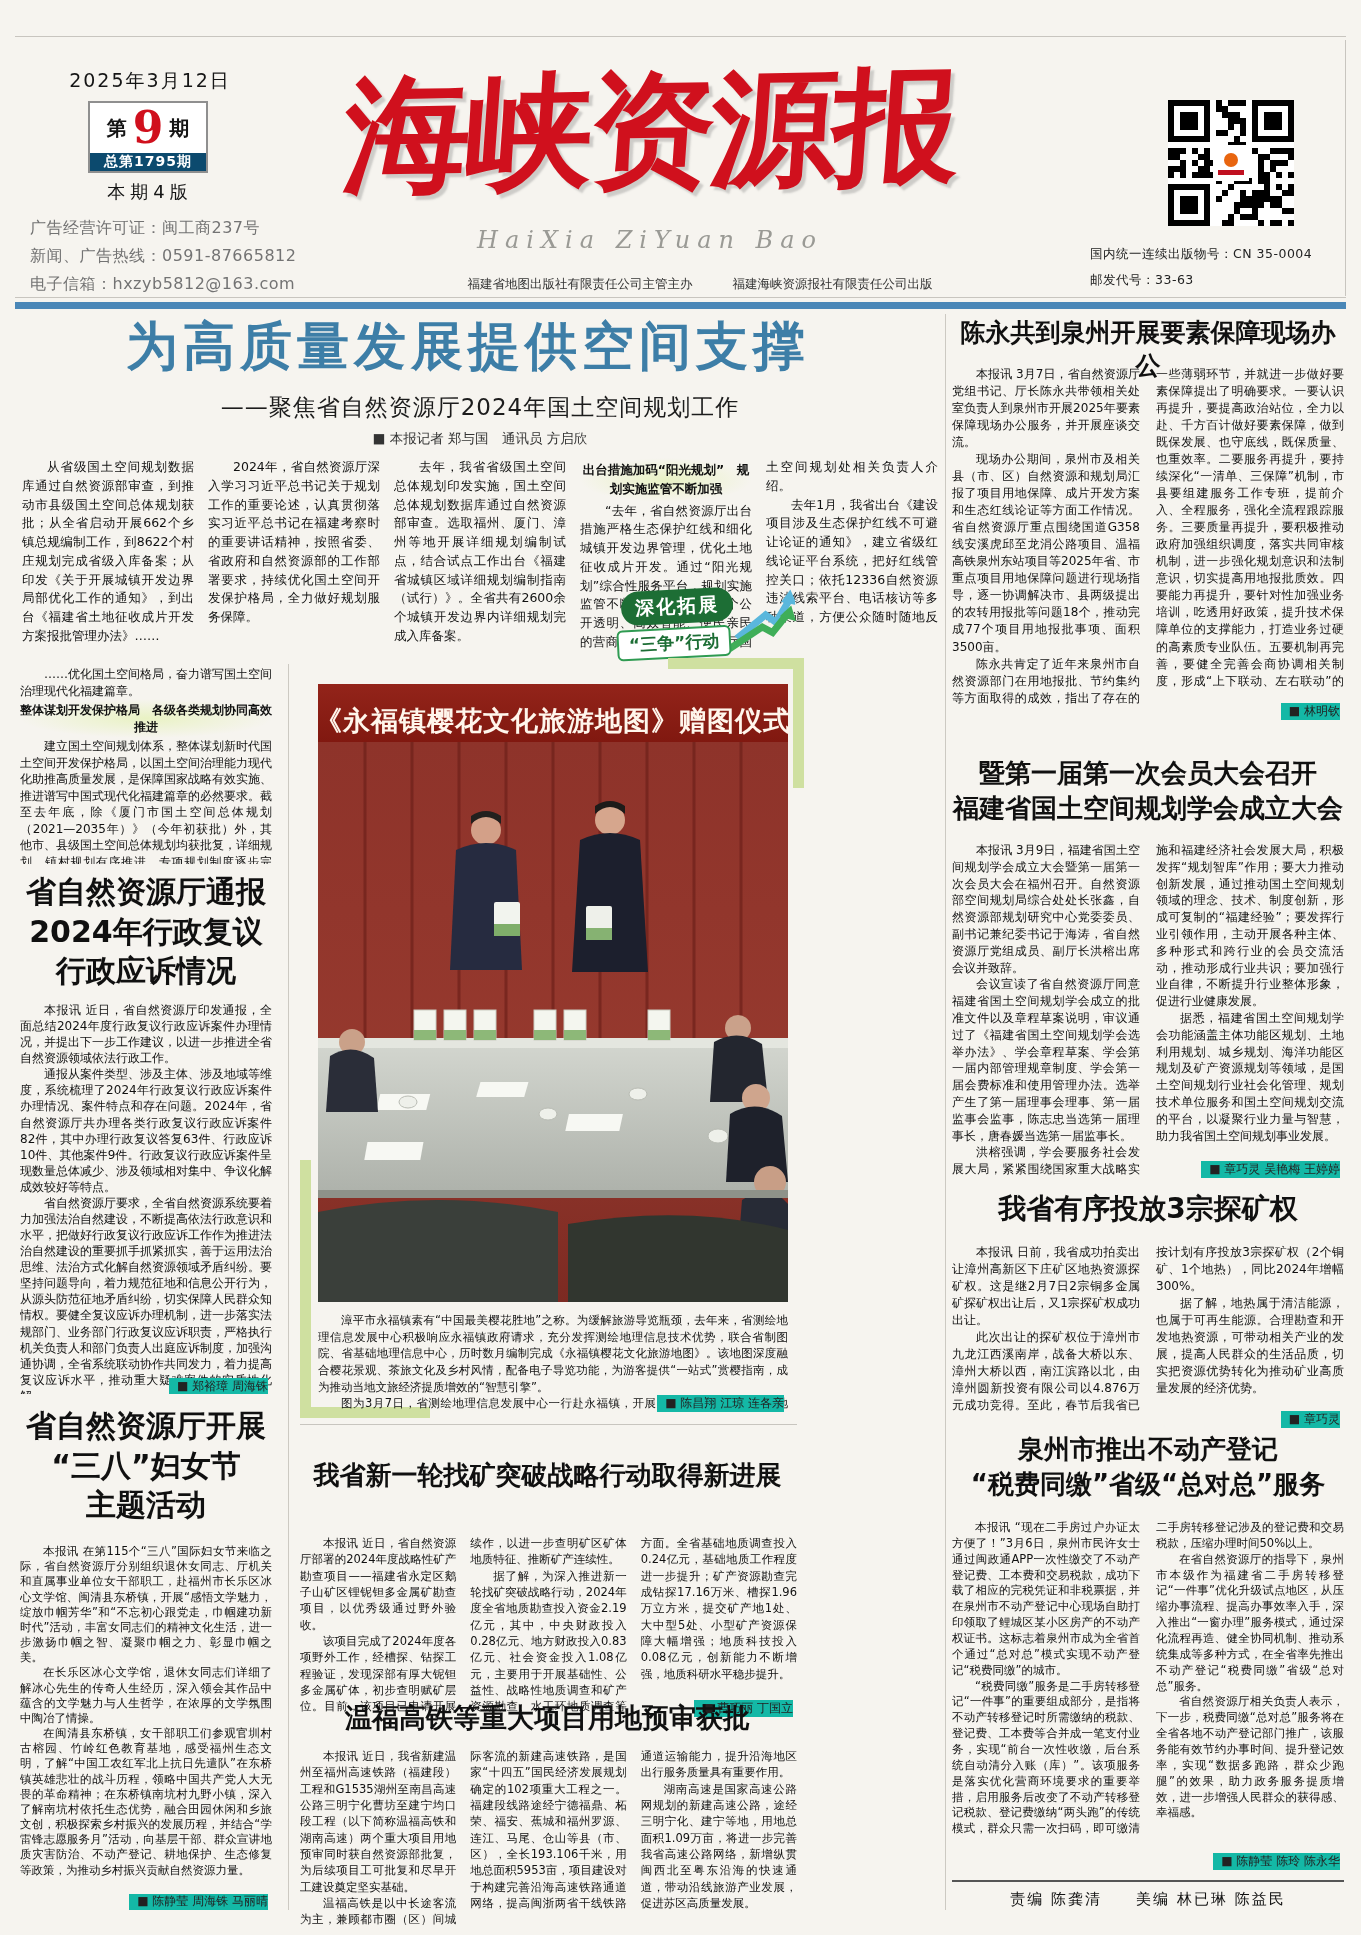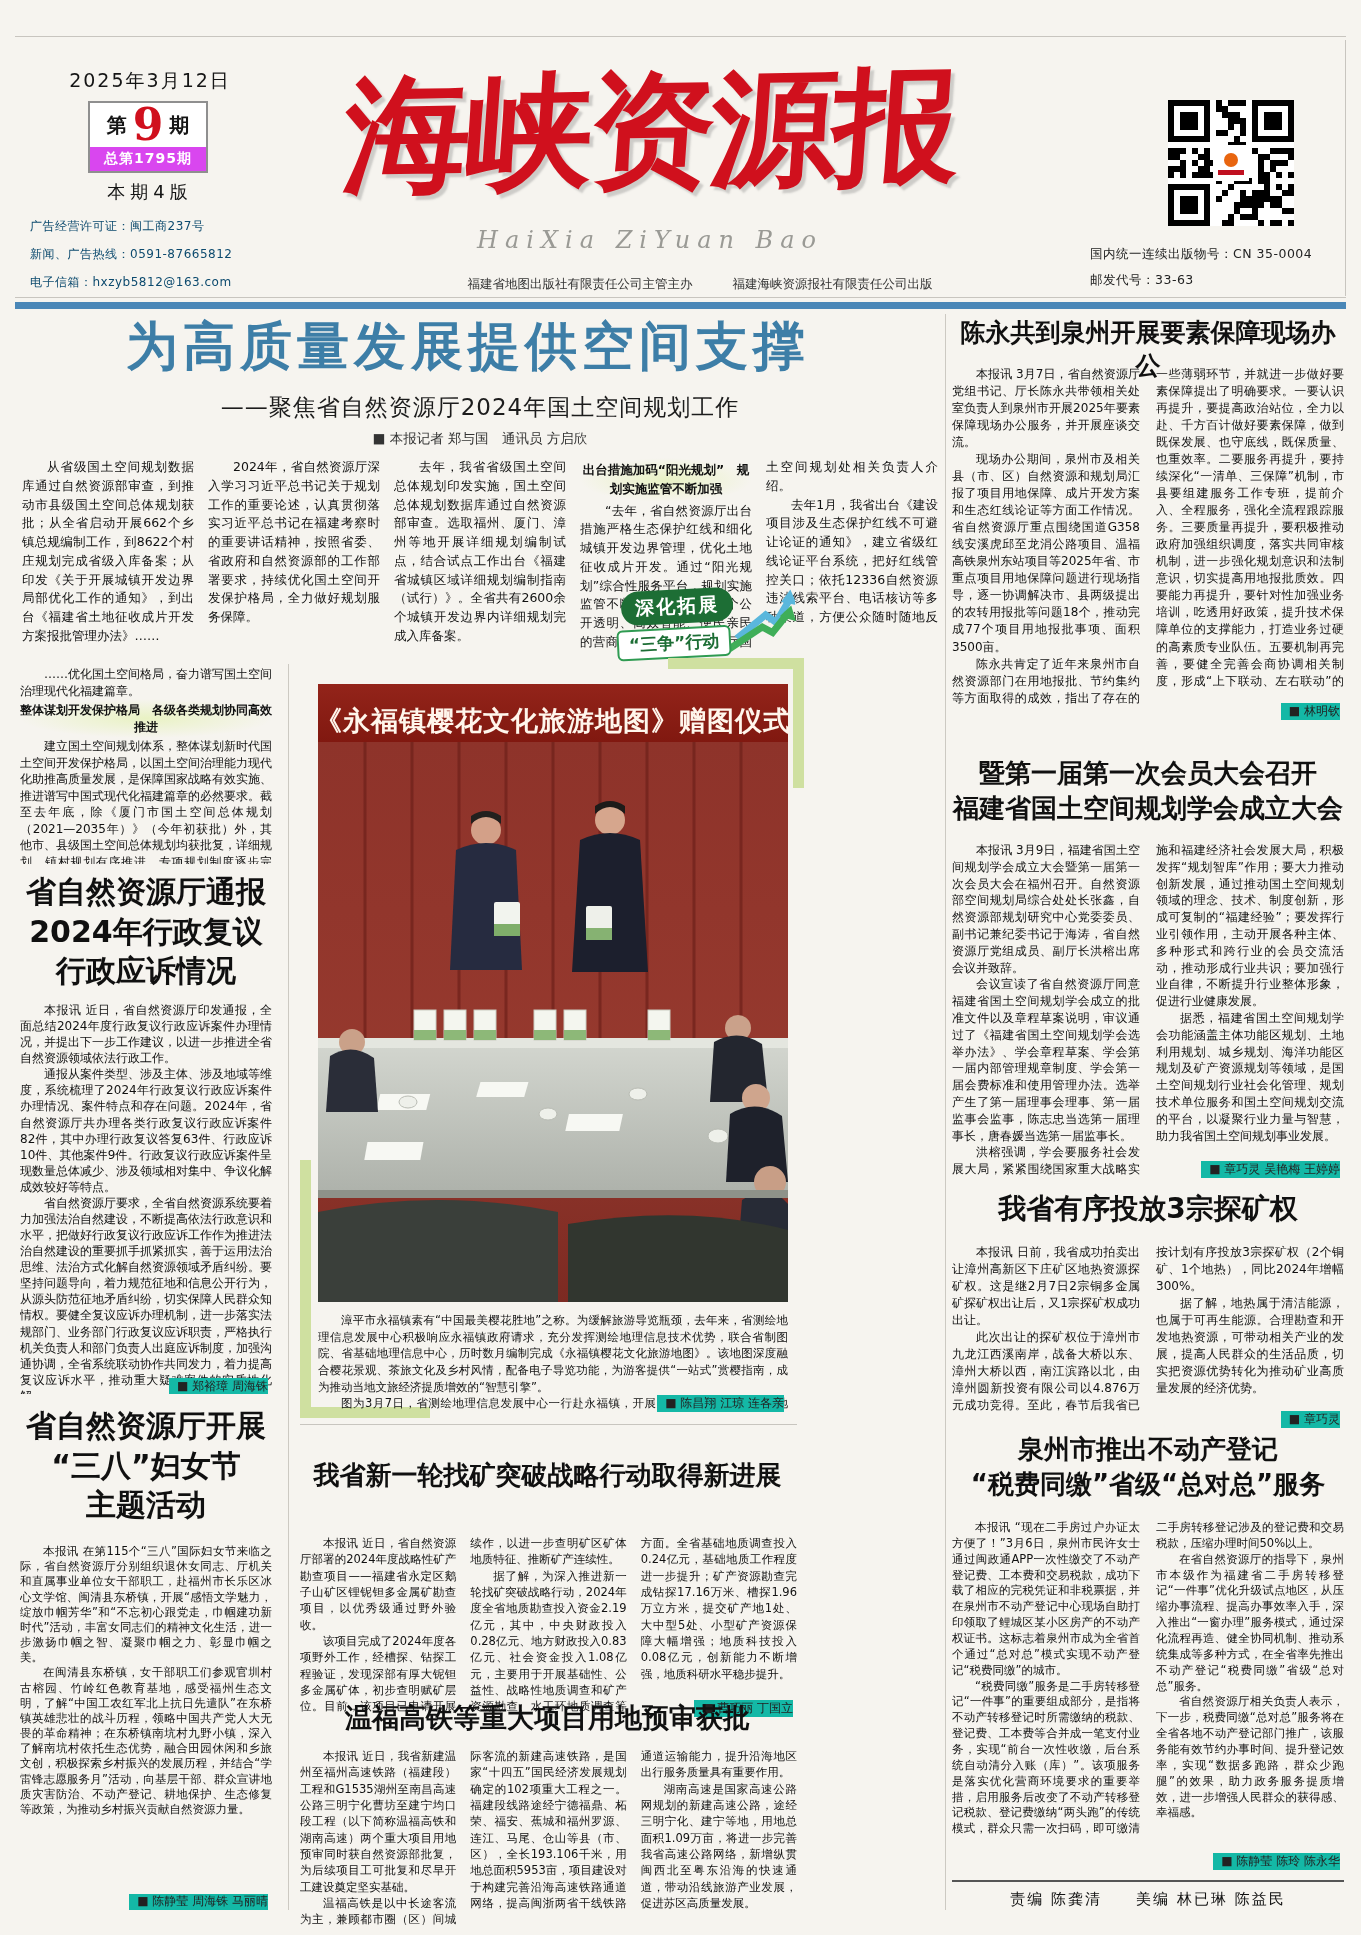--- a/index.html
+++ b/index.html
@@ -6,24 +6,24 @@
   .page{position:relative;width:1361px;height:1935px;background:#f6f4ef;overflow:hidden;
         font-family:"DejaVu Sans",sans-serif;color:#151515;}
   .hairline{position:absolute;background:#c8c5bf;}
   
   .date{position:absolute;left:40px;top:68px;width:220px;text-align:center;font-size:19px;letter-spacing:2px;}
   .issue-box{position:absolute;left:88px;top:101px;width:116px;height:68px;border:2px solid #8f8f8f;background:#fff;
              display:flex;flex-direction:column;}
   .issue-top{flex:1;display:flex;align-items:center;justify-content:center;gap:6px;}
   .issue-top .zh{font-size:20px;font-weight:bold;}
   .issue-top .num{font-size:44px;line-height:40px;font-weight:bold;color:#d0101d;font-family:"DejaVu Serif",serif;}
-  .issue-band{height:24px;background:#d946ef;color:#fff;font-size:14px;font-weight:bold;
+  .issue-band{height:18px;background:#0c4a6e;color:#fff;font-size:14px;font-weight:bold;
               display:flex;align-items:center;justify-content:center;letter-spacing:1px;}
   .edition{position:absolute;left:40px;top:180px;width:220px;text-align:center;font-size:18px;letter-spacing:5px;}
-  .hline{position:absolute;left:30px;font-size:12px;color:#0c4a6e;letter-spacing:.5px;}
+  .hline{position:absolute;left:30px;font-size:16px;color:#737373;letter-spacing:.5px;}
   .masthead{position:absolute;left:330px;top:40px;width:640px;height:190px;
             font-family:"DejaVu Serif",serif;font-weight:bold;color:#d0101d;font-size:126px;line-height:180px;
             text-align:center;letter-spacing:-4px;transform:skewX(-5deg) rotate(-1deg);
             text-shadow:4px 4px 2px rgba(130,130,130,.35);white-space:nowrap;}
   .pinyin{position:absolute;left:330px;top:226px;width:640px;text-align:center;font-family:"DejaVu Serif",serif;
           font-style:italic;font-size:24px;color:#9a9a95;letter-spacing:7px;}
   .orgline{position:absolute;left:360px;top:276px;width:680px;text-align:center;font-size:12.5px;color:#333;}
   .orgline span{margin:0 18px;}
   .pubinfo{position:absolute;left:1090px;font-size:12.5px;color:#222;letter-spacing:.5px;}
   #qr{position:absolute;left:1168px;top:100px;width:126px;height:126px;background:#fff;}
@@ -292,20 +292,21 @@
   </div>
 
   <div class="headline sb-title">
     <div>省自然资源厅开展</div>
     <div>“三八”妇女节</div>
     <div>主题活动</div>
   </div>
   <div class="body-text sb-body">
     <div>
         <p class="para p">本报讯 在第115个“三八”国际妇女节来临之际，省自然资源厅分别组织退休女同志、厅机关和直属事业单位女干部职工，赴福州市长乐区冰心文学馆、闽清县东桥镇，开展“感悟文学魅力，绽放巾帼芳华”和“不忘初心跟党走，巾帼建功新时代”活动，丰富女同志们的精神文化生活，进一步激扬巾帼之智、凝聚巾帼之力、彰显巾帼之美。</p>
+        <p class="para p">在长乐区冰心文学馆，退休女同志们详细了解冰心先生的传奇人生经历，深入领会其作品中蕴含的文学魅力与人生哲学，在浓厚的文学氛围中陶冶了情操。</p>
         <p class="para p">在闽清县东桥镇，女干部职工们参观官圳村古榕园、竹岭红色教育基地，感受福州生态文明，了解“中国工农红军北上抗日先遣队”在东桥镇英雄悲壮的战斗历程，领略中国共产党人大无畏的革命精神；在东桥镇南坑村九野小镇，深入了解南坑村依托生态优势，融合田园休闲和乡旅文创，积极探索乡村振兴的发展历程，并结合“学雷锋志愿服务月”活动，向基层干部、群众宣讲地质灾害防治、不动产登记、耕地保护、生态修复等政策，为推动乡村振兴贡献自然资源力量。</p>
       </div>
     <span class="sig">■ 陈静莹 周海铢 马丽晴</span>
   </div>
 
   <div class="bracket" style="left:668px;top:658px;width:136px;height:11px;"></div>
   <div class="bracket" style="left:793px;top:658px;width:11px;height:130px;"></div>
   <div class="bracket" style="left:300px;top:1160px;width:11px;height:258px;"></div>
   <div class="bracket" style="left:300px;top:1407px;width:130px;height:11px;"></div>
 

